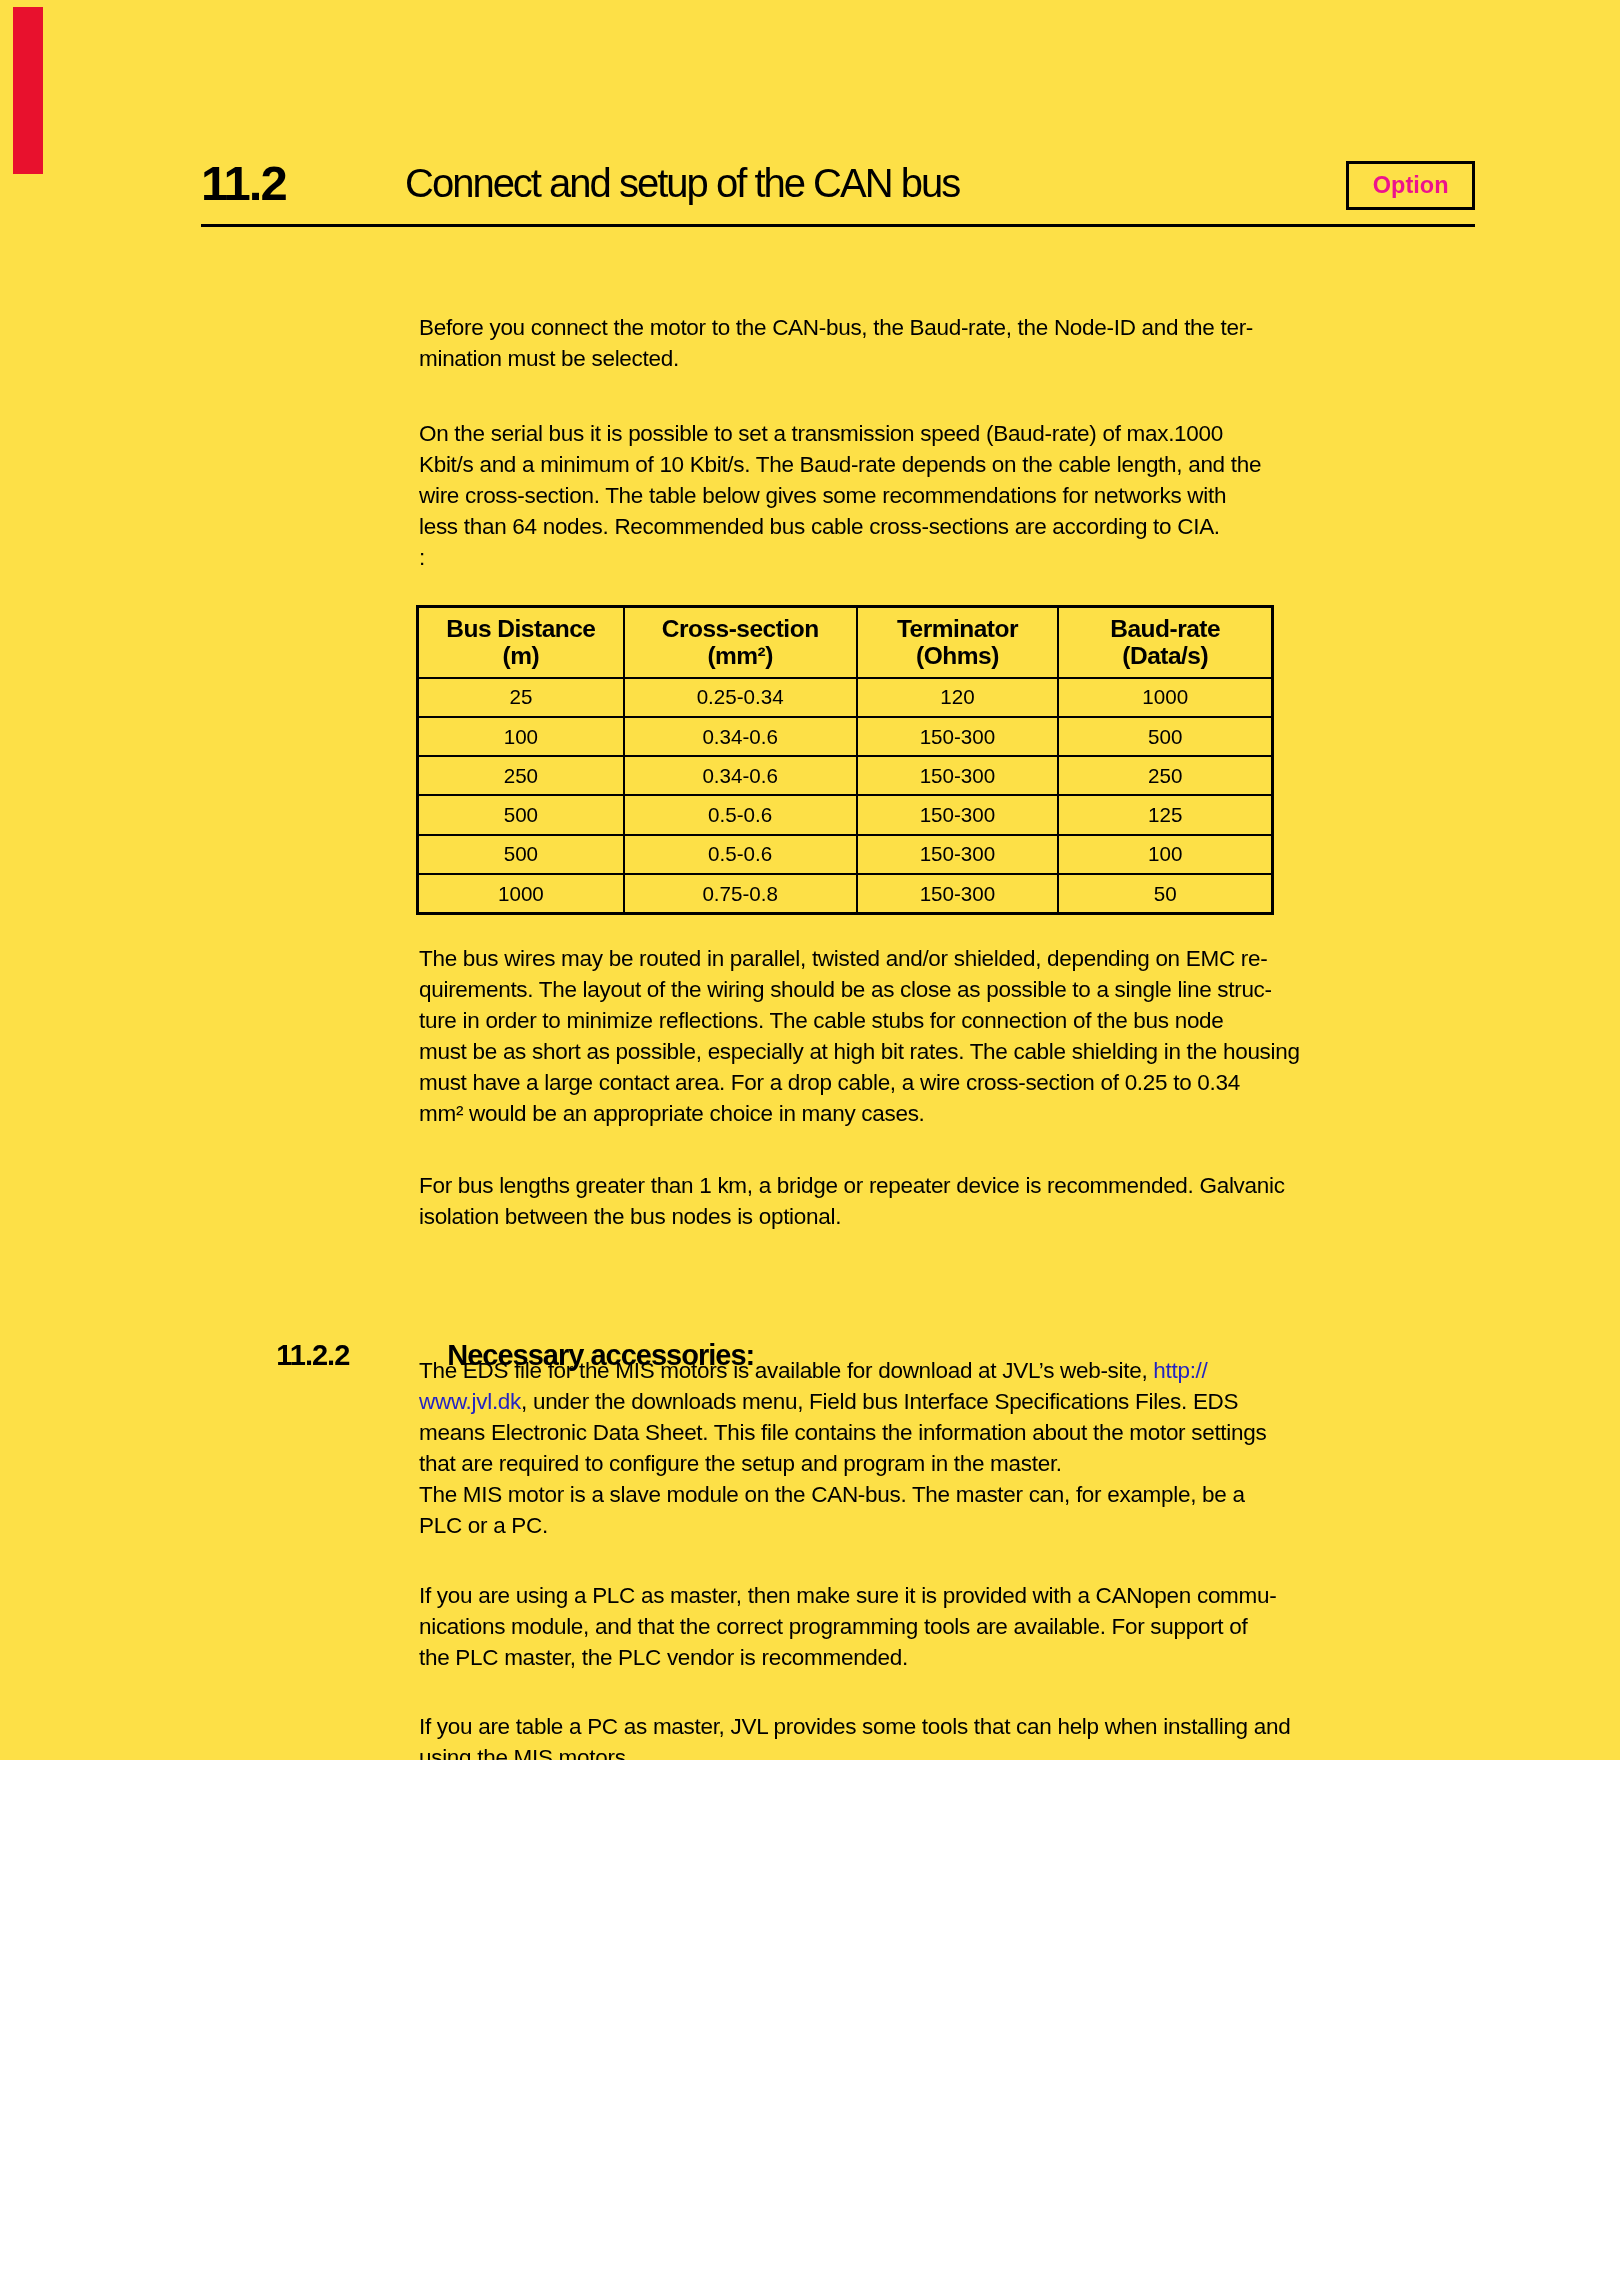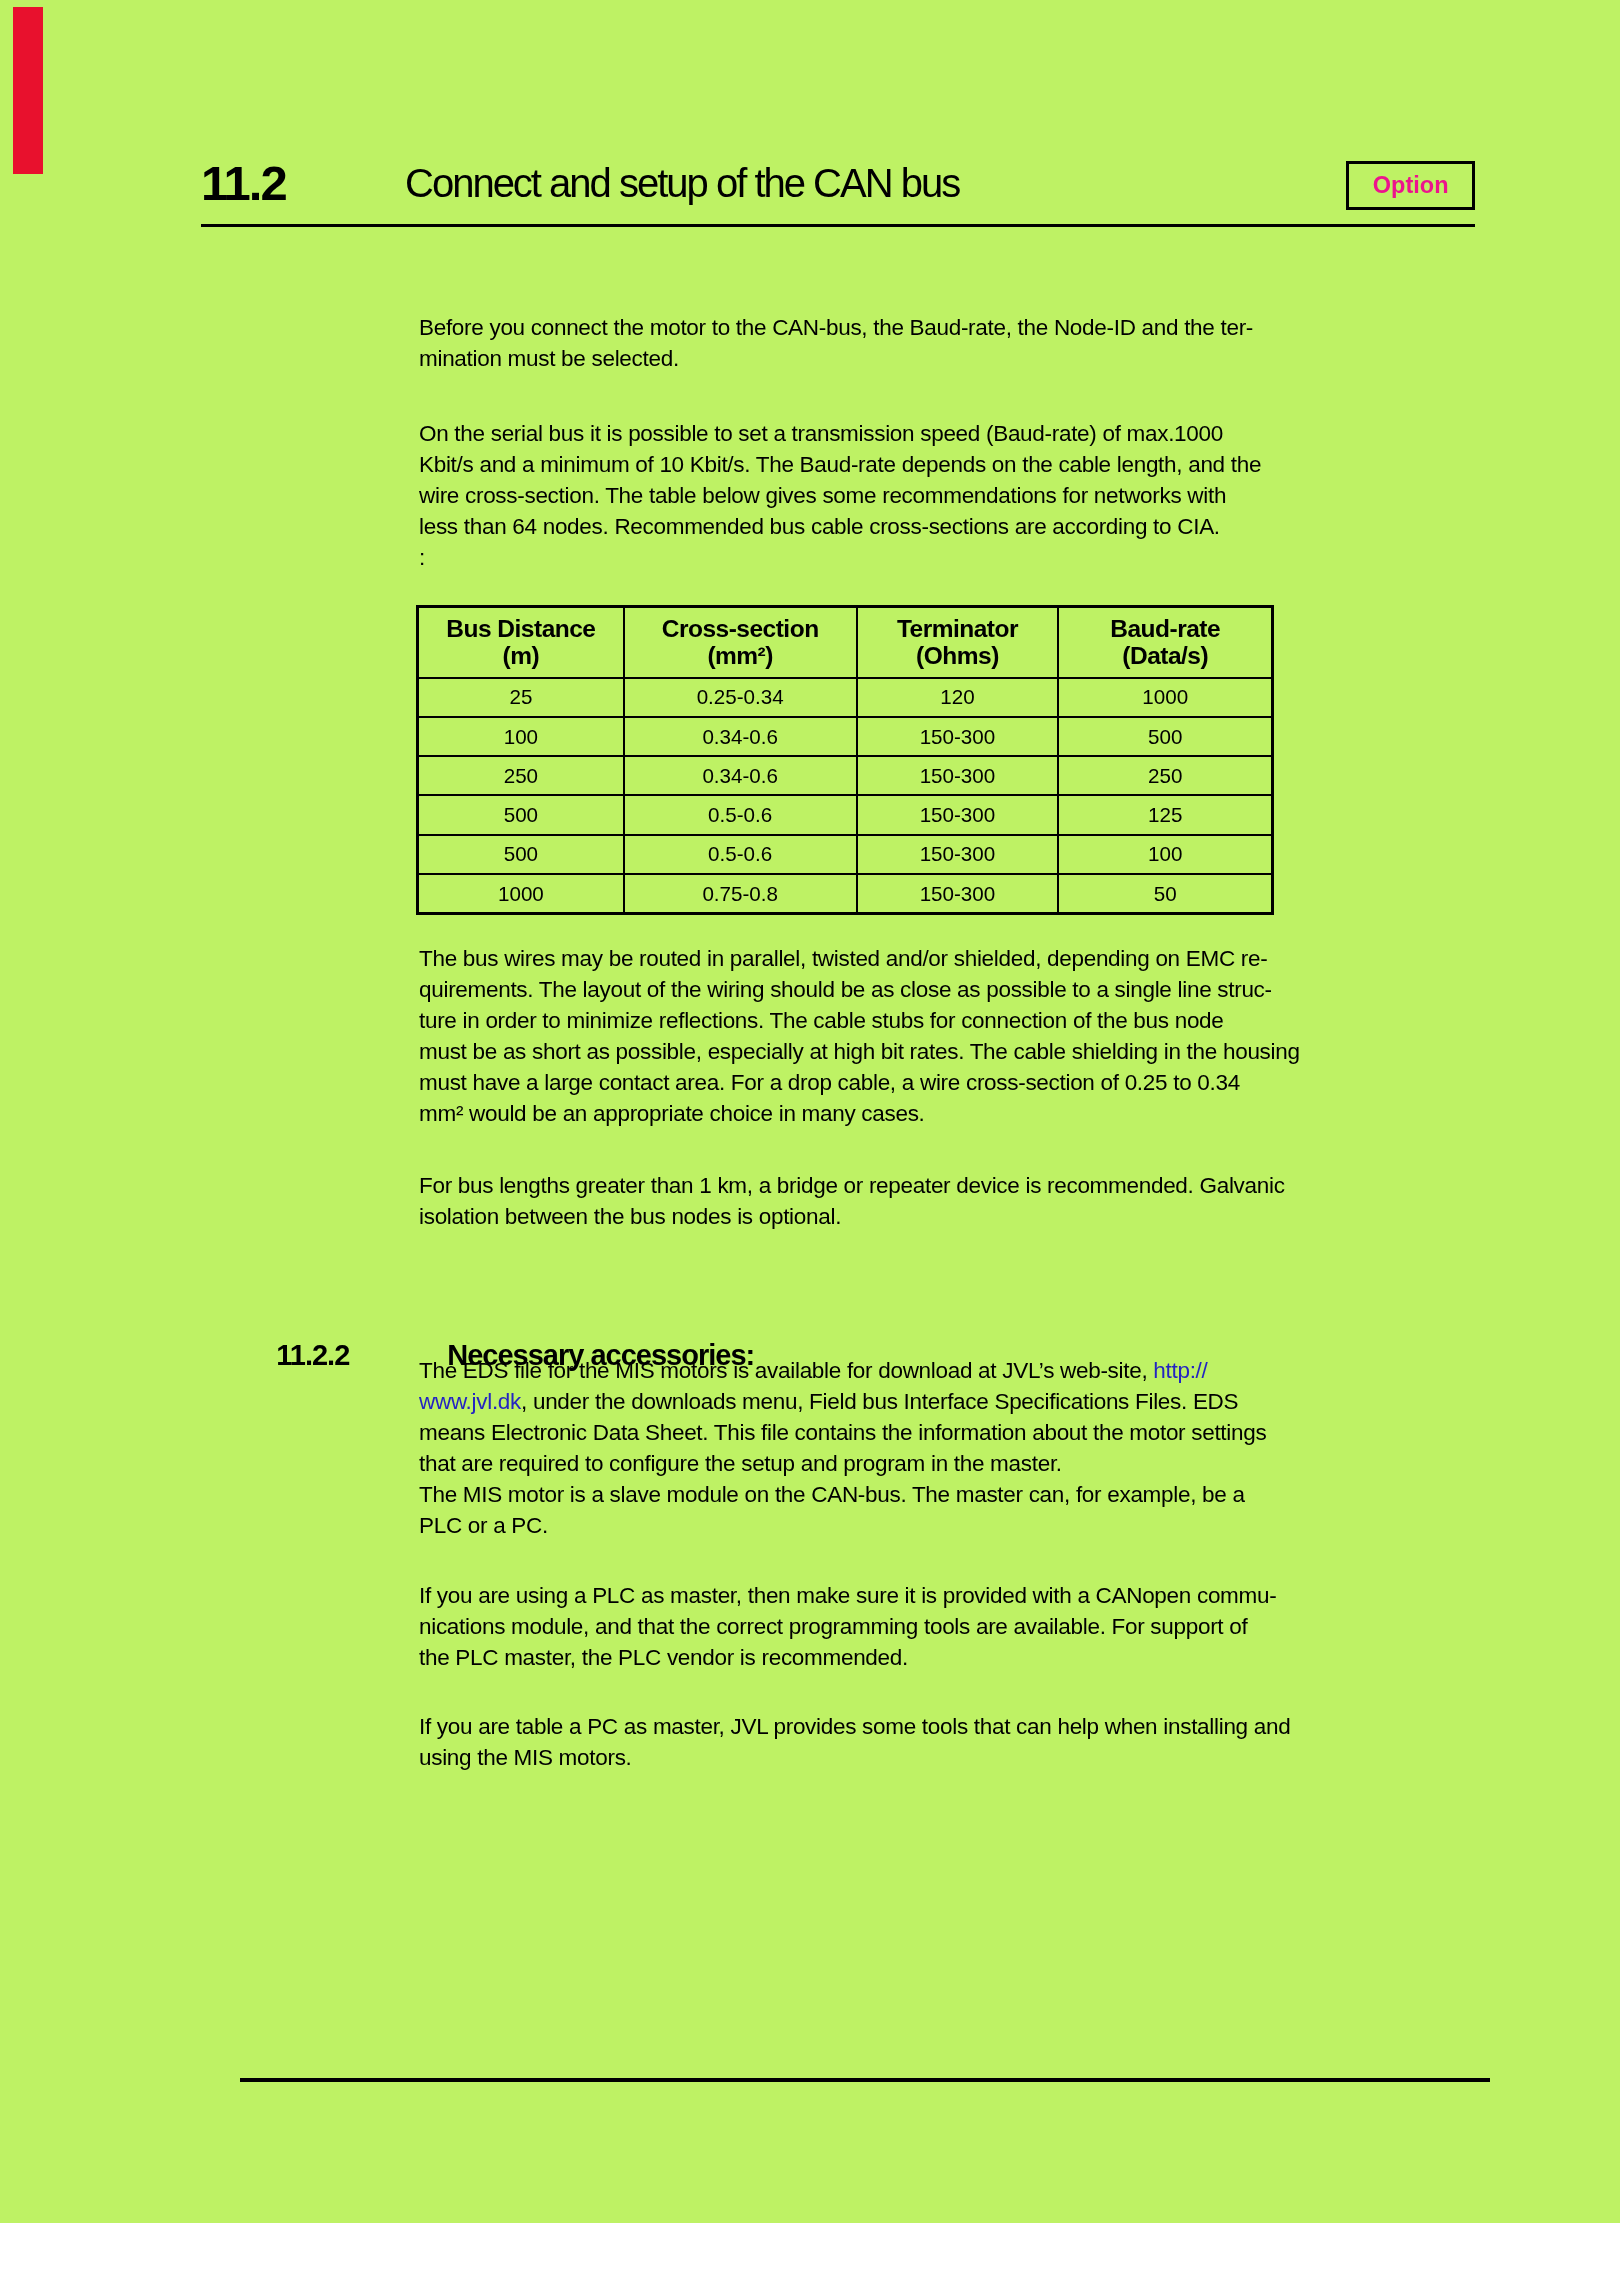--- a/index.html
+++ b/index.html
@@ -1,19 +1,19 @@
 <!DOCTYPE html>
 <html><head>
 <meta charset="utf-8">
 <style>
   html,body{margin:0;padding:0;background:#ffffff;}
   .page{
     position:relative;
-    width:1620px;height:2223px;
-    background:#bef264;
+    width:1620px;height:1760px;
+    background:#fde047;
     font-family:"Liberation Sans", sans-serif;
     color:#000;
   }
   .chapter-tab{
     position:absolute;left:12.7px;top:6.9px;width:30px;height:167px;
     background:#e8112d;
   }
   
   .heading-row{
     position:absolute;left:201px;top:155px;width:1274px;

